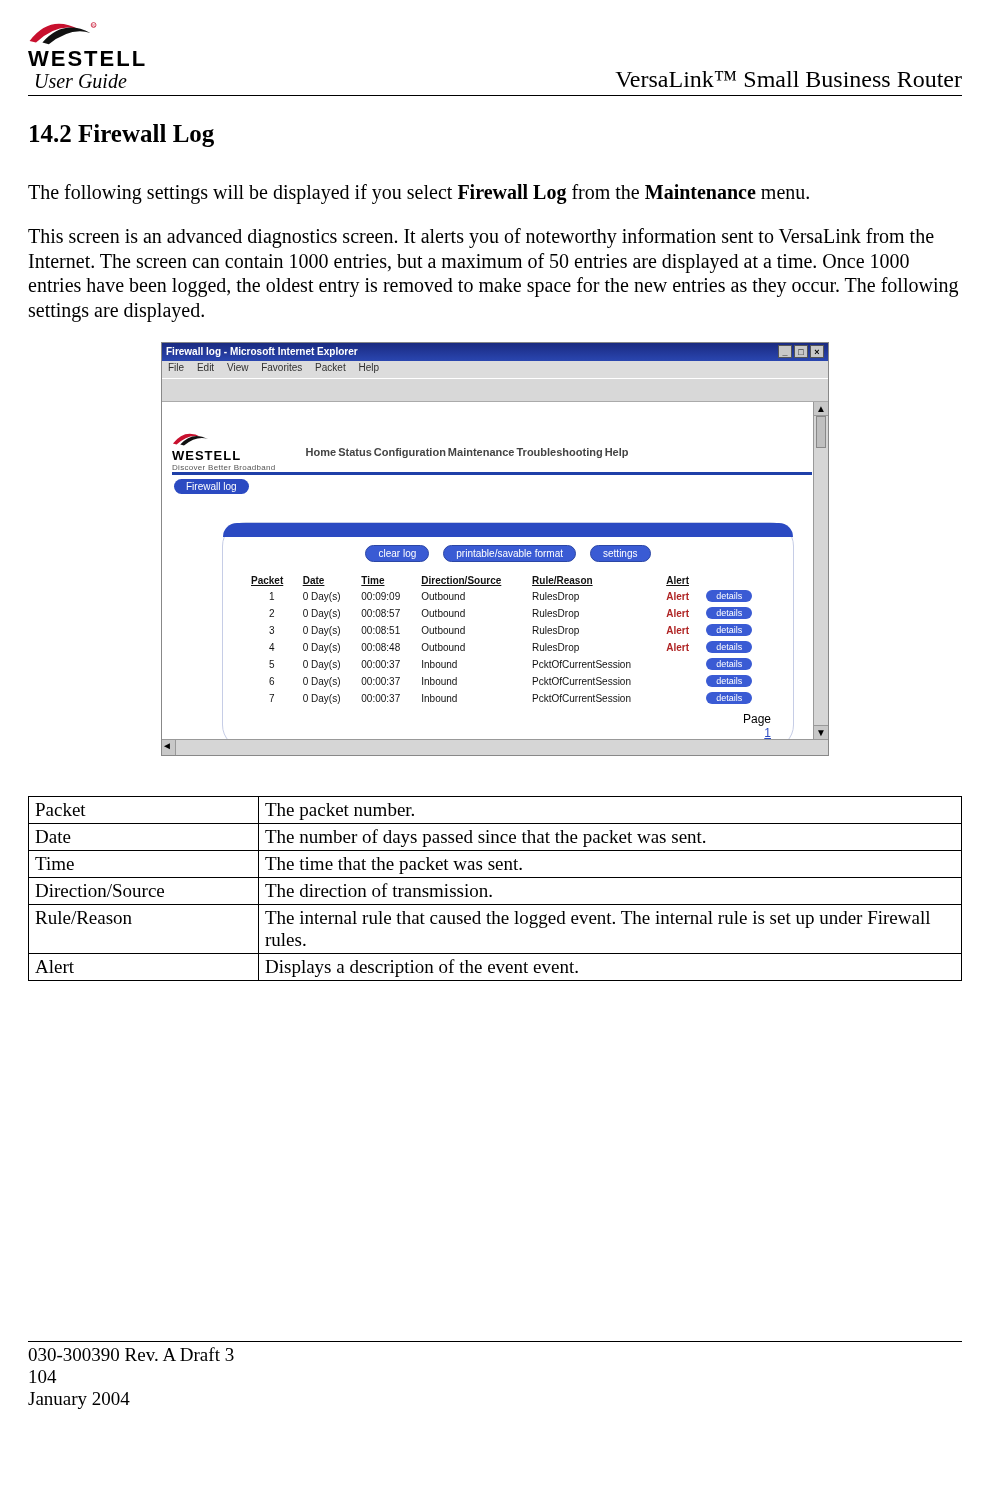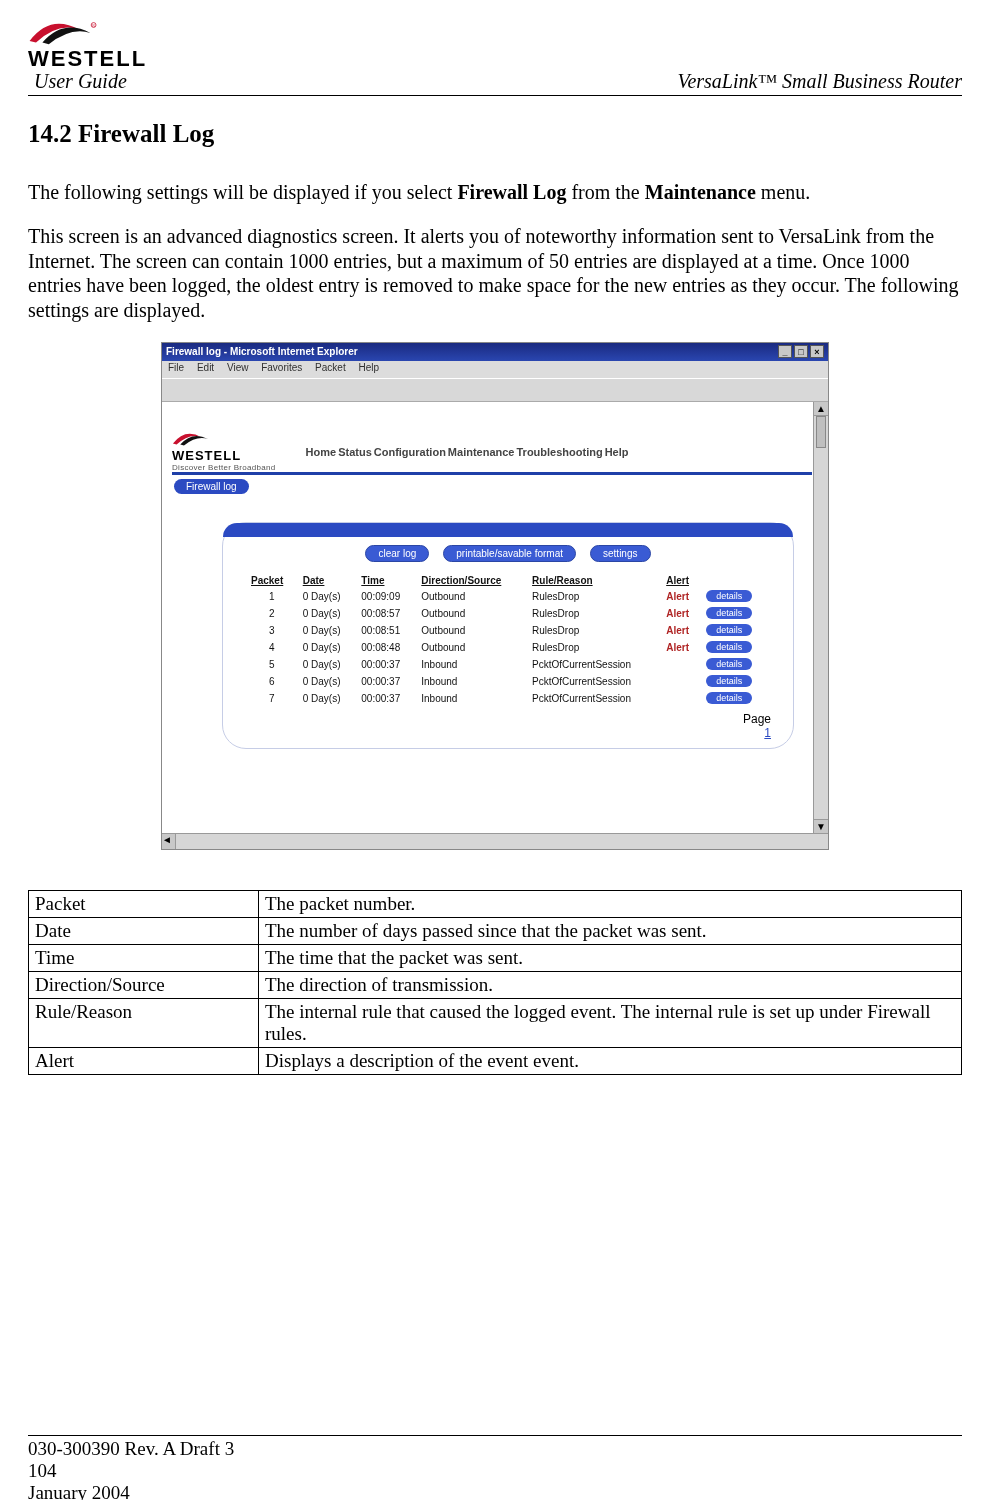--- a/index.html
+++ b/index.html
@@ -12,29 +12,29 @@
     font-size: 19px;
     color: #000;
   }
   
   .doc-header { display: flex; justify-content: space-between; align-items: flex-end; border-bottom: 1.5px solid #000; padding-bottom: 2px; margin-bottom: 24px; }
   .westell-logo { display: flex; flex-direction: column; }
   .westell-swoosh { width: 80px; height: 26px; }
   .westell-title-row { display: flex; align-items: baseline; gap: 8px; }
   .westell-word { font-family: Arial, sans-serif; font-size: 22px; font-weight: 700; letter-spacing: 2px; }
   .user-guide { font-style: italic; font-size: 20px; margin-top: -2px; margin-left: 6px; }
-  .product-title { font-style: italic; font-size: 20px; }
+  .product-title { font-size: 24px; }
   
   .section-title { font-weight: 700; font-size: 25px; margin-bottom: 32px; }
   .paragraph { font-size: 20px; line-height: 1.22; margin-bottom: 20px; }
   .bold { font-weight: 700; }
   
   .screenshot-wrap { display:flex; justify-content:center; margin: 6px 0 40px 0; }
   .screenshot {
-    width: 668px; height: 508px;
+    width: 668px; height: 414px;
     border: 1px solid #888;
     background: #84cc16;
     font-family: Tahoma, Arial, sans-serif;
     font-size: 10px;
     overflow: hidden;
     display:flex; flex-direction: column;
   }
   .ie-titlebar {
     height: 18px; background: linear-gradient(#1a2a80,#2a46b0);
     color:#fff; display:flex; align-items:center; padding:0 4px;

